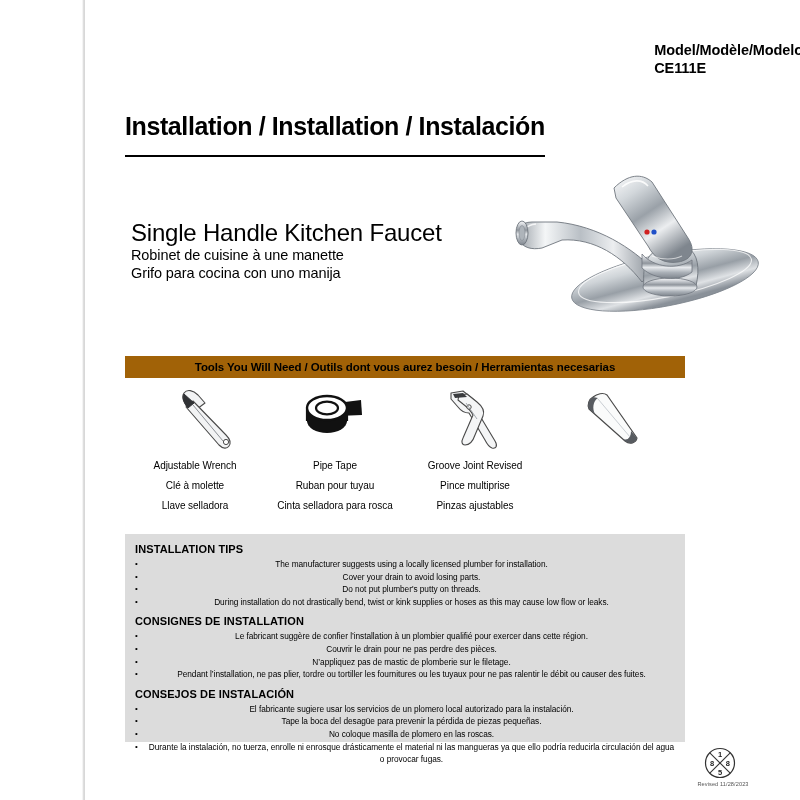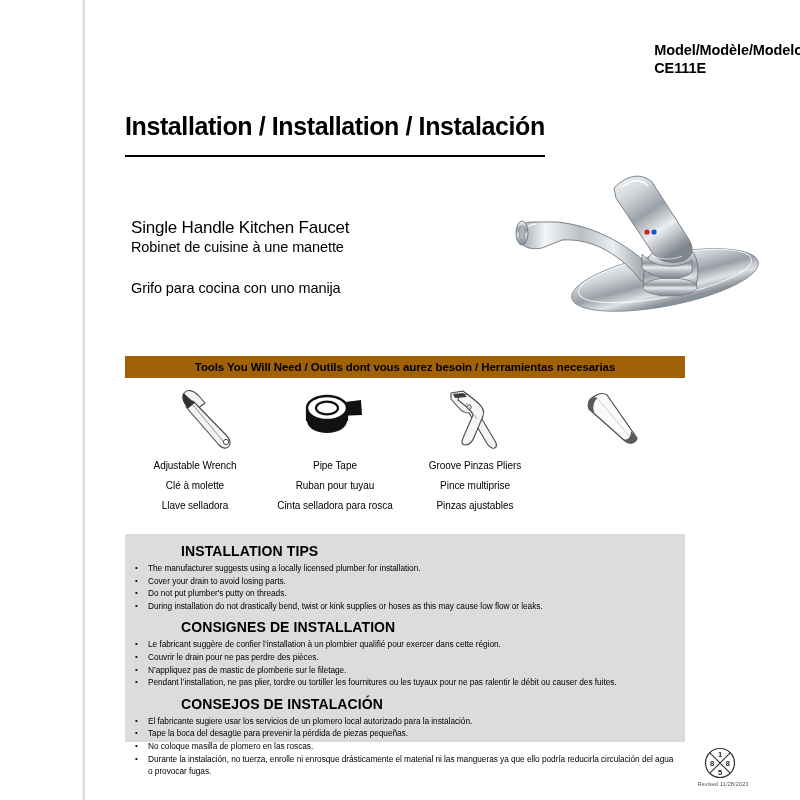--- a/index.html
+++ b/index.html
@@ -73,23 +73,23 @@
     white-space: nowrap;
   }
 
   
   #product-names {
     position: absolute;
     left: 46px;
     top: 218px;
     line-height: 1.22;
   }
-  #product-names .pn-en { font-size: 17px; letter-spacing: -0.2px; }
+  #product-names .pn-en { font-size: 24px; letter-spacing: -0.2px; }
   #product-names .pn-fr { font-size: 14.5px; letter-spacing: -0.1px; }
-  #product-names .pn-es { font-size: 14.5px; letter-spacing: -0.1px; margin-top: 24px; }
+  #product-names .pn-es { font-size: 14.5px; letter-spacing: -0.1px; }
 
   
   #faucet-figure {
     position: absolute;
     left: 417px;
     top: 160px;
     width: 285px;
     height: 185px;
   }
   #faucet-figure svg { display: block; width: 285px; height: 185px; }
@@ -145,40 +145,39 @@
     left: 40px;
     top: 534px;
     width: 560px;
     height: 208px;
     background: #dcdcdc;
     box-sizing: border-box;
     padding: 9px 10px 0 10px;
   }
   .tips-group { margin-bottom: 7px; }
   .tips-title {
-    font-size: 14px;
+    font-size: 11px;
     font-weight: bold;
     letter-spacing: 0.1px;
     margin-bottom: 3px;
-    margin-left: 46px;
   }
   .tips-list { }
   .tip-item {
     display: flex;
     font-size: 8.3px;
     line-height: 1.52;
     letter-spacing: -0.05px;
   }
   .tip-bullet {
     width: 13px;
     flex: 0 0 13px;
     text-align: left;
     font-size: 8px;
   }
-  .tip-text { flex: 1; }
+  .tip-text { flex: 1; text-align: center; }
 
   
   #footer-logo {
     position: absolute;
     left: 618px;
     top: 746px;
     width: 34px;
     height: 34px;
   }
   #footer-logo svg { display: block; }
@@ -340,21 +339,21 @@
             <path d="M26 12 L 34 11 L 44 19 C 49 23, 52 28, 50 33 L 42 52
                      C 40 58, 36 62, 32 62 C 29 62, 28 59, 30 55 L 40 32
                      C 38 28, 34 24, 30 21 L 25 17 Z"></path>
           </g>
           <path d="M20 11 L 30 10 L 34 14 L 22 15 Z" fill="#3a3c3f"></path>
           <circle cx="36" cy="24" r="2.2" fill="#ffffff" stroke="#4a4a4a" stroke-width="1"></circle>
           <path d="M33 20 L 44 36" fill="none" stroke="#9aa0a6" stroke-width="0.9"></path>
         </svg>
       </div>
       <div class="tool-labels">
-        <div>Groove Pinzas Pliers</div>
+        <div>Groove Joint Revised</div>
         <div>Pince multiprise</div>
         <div>Pinzas ajustables</div>
       </div>
     </div>
 
     <div class="tool-cell">
       <div class="tool-art">
         <svg width="84" height="70" viewBox="0 0 84 70" xmlns="http://www.w3.org/2000/svg">
           <path d="M20 14 C 16 16, 14 22, 16 26 L 52 58 C 57 62, 63 60, 64 55
                    L 34 12 C 30 9, 24 11, 20 14 Z" fill="#fafbfb" stroke="#4a4a4a" stroke-width="1.2" stroke-linejoin="round"></path>

